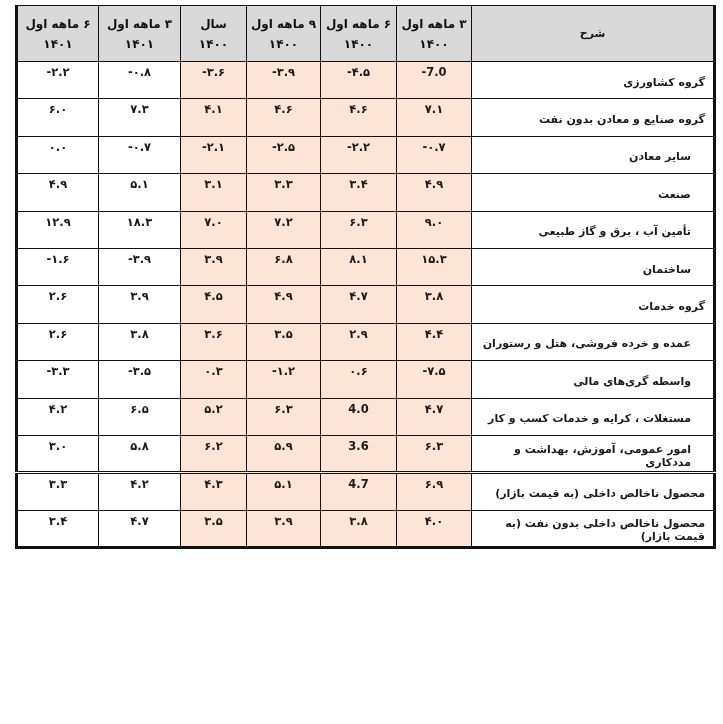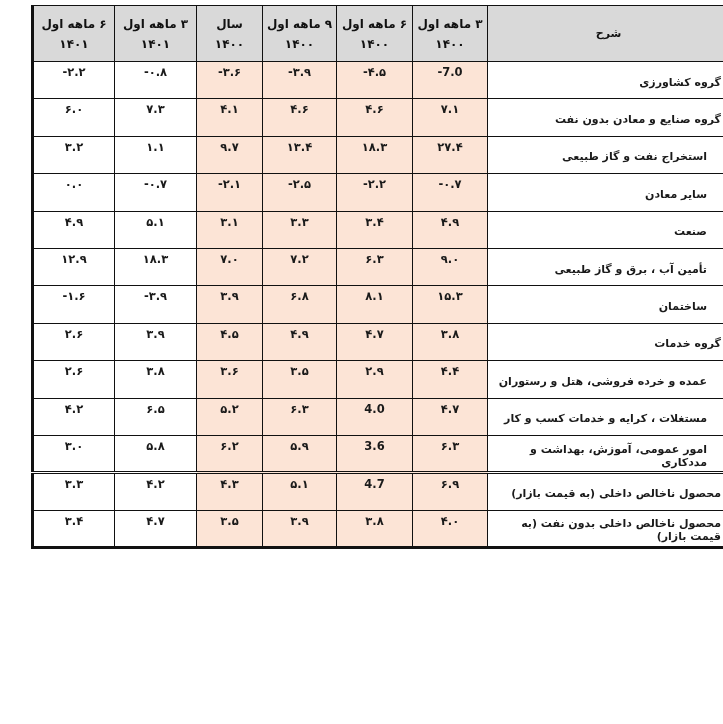--- a/index.html
+++ b/index.html
@@ -1,18 +1,18 @@
 <!DOCTYPE html>
 <html><head>
 <meta charset="utf-8">
 <style>
   html, body { margin: 0; padding: 0; background: #ffffff; }
   body { width: 723px; height: 724px; position: relative; overflow: hidden;
          font-family: "DejaVu Sans", sans-serif; }
-  .table-wrap { position: absolute; left: 31px; top: 5px; width: 674px; }
+  .table-wrap { position: absolute; left: 15px; top: 5px; width: 674px; }
   table { border-collapse: collapse; width: 698px; table-layout: fixed; direction: ltr; }
   col.c1 { width: 82px; } col.c2 { width: 82px; } col.c3 { width: 66px; }
   col.c4 { width: 74px; } col.c5 { width: 76px; } col.c6 { width: 75px; }
   col.cl { width: 243px; }
   th, td { border: 1px solid #111; padding: 0; }
   thead th { background: #d9d9d9; height: 55px; font-weight: bold; font-size: 12px;
              color: #111; text-align: center; vertical-align: middle; line-height: 20px; }
   thead th.label-head { font-size: 11px; }
   tbody td { height: 37.4px; font-size: 11.5px; font-weight: bold; color: #1a1a1a;
              text-align: center; vertical-align: top; padding-top: 3px; box-sizing: border-box; }
@@ -81,29 +81,20 @@
         <tr>
           <td><span class="num">۶.۰</span></td>
           <td><span class="num">۷.۳</span></td>
           <td class="shade"><span class="num">۴.۱</span></td>
           <td class="shade"><span class="num">۴.۶</span></td>
           <td class="shade"><span class="num">۴.۶</span></td>
           <td class="shade"><span class="num">۷.۱</span></td>
           <td class="label">گروه صنایع و معادن بدون نفت</td>
         </tr>
         <tr>
-          <td><span class="num">۳.۲</span></td>
-          <td><span class="num">۱.۱</span></td>
-          <td class="shade"><span class="num">۹.۷</span></td>
-          <td class="shade"><span class="num">۱۳.۴</span></td>
-          <td class="shade"><span class="num">۱۸.۳</span></td>
-          <td class="shade"><span class="num">۲۷.۴</span></td>
-          <td class="label indent">استخراج نفت و گاز طبیعی</td>
-        </tr>
-        <tr>
           <td><span class="num">۰.۰</span></td>
           <td><span class="num">-۰.۷</span></td>
           <td class="shade"><span class="num">-۲.۱</span></td>
           <td class="shade"><span class="num">-۲.۵</span></td>
           <td class="shade"><span class="num">-۲.۲</span></td>
           <td class="shade"><span class="num">-۰.۷</span></td>
           <td class="label indent">سایر معادن</td>
         </tr>
         <tr>
           <td><span class="num">۴.۹</span></td>
@@ -144,20 +135,29 @@
         <tr>
           <td><span class="num">۲.۶</span></td>
           <td><span class="num">۳.۸</span></td>
           <td class="shade"><span class="num">۳.۶</span></td>
           <td class="shade"><span class="num">۳.۵</span></td>
           <td class="shade"><span class="num">۲.۹</span></td>
           <td class="shade"><span class="num">۴.۴</span></td>
           <td class="label indent">عمده و خرده فروشی، هتل و رستوران</td>
         </tr>
         <tr>
+          <td><span class="num">-۳.۳</span></td>
+          <td><span class="num">-۳.۵</span></td>
+          <td class="shade"><span class="num">۰.۳</span></td>
+          <td class="shade"><span class="num">-۱.۲</span></td>
+          <td class="shade"><span class="num">۰.۶</span></td>
+          <td class="shade"><span class="num">-۷.۵</span></td>
+          <td class="label indent">واسطه گری‌های مالی</td>
+        </tr>
+        <tr>
           <td><span class="num">۴.۲</span></td>
           <td><span class="num">۶.۵</span></td>
           <td class="shade"><span class="num">۵.۲</span></td>
           <td class="shade"><span class="num">۶.۳</span></td>
           <td class="shade"><span class="num">4.0</span></td>
           <td class="shade"><span class="num">۴.۷</span></td>
           <td class="label indent">مستغلات ، کرایه و خدمات کسب و کار</td>
         </tr>
         <tr>
           <td><span class="num">۳.۰</span></td>

